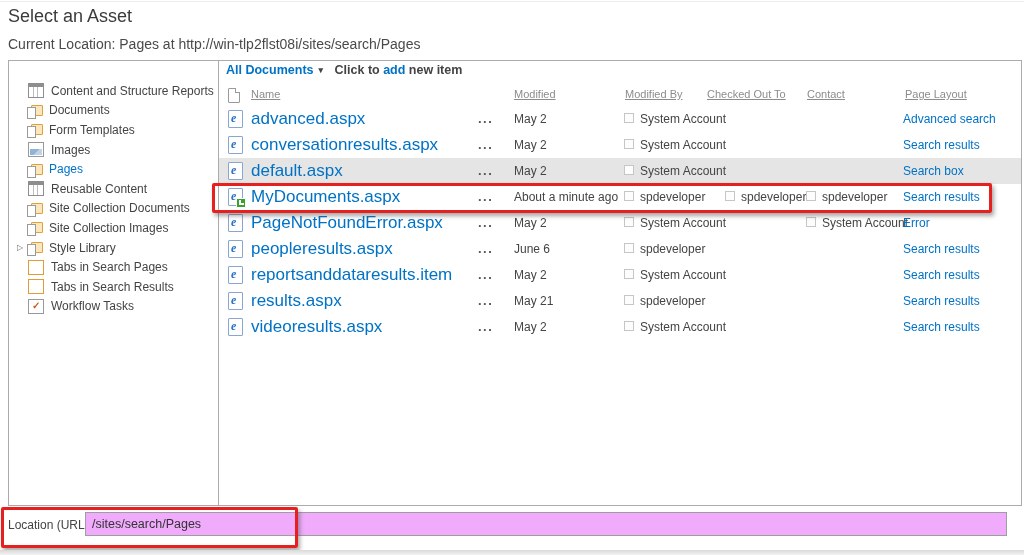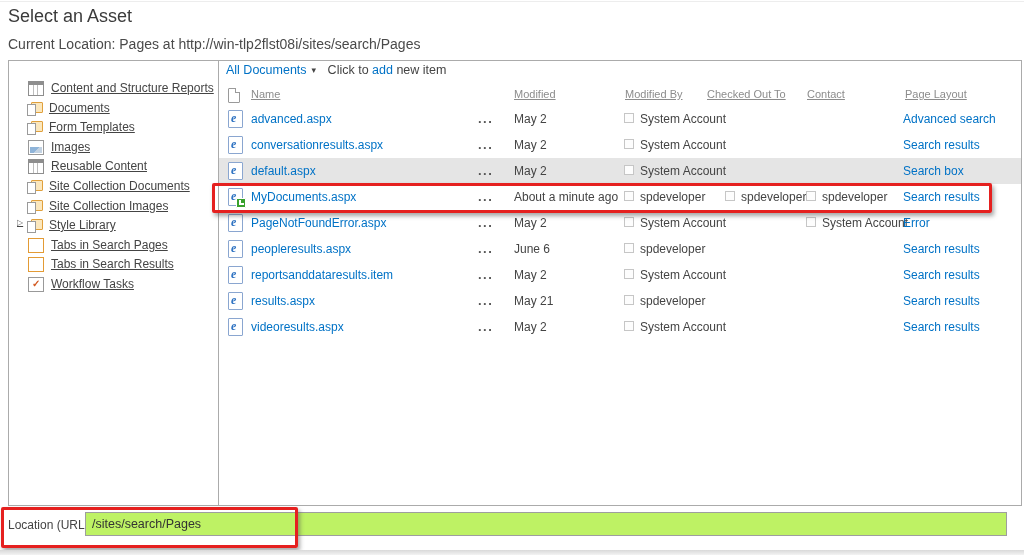--- a/index.html
+++ b/index.html
@@ -13,22 +13,22 @@
 
   .page-title { position:absolute; left:8px; top:6px; font-size:18px; font-weight:400; color:#3b3b3b; }
   .current-location { position:absolute; left:8px; top:36px; font-size:14px; color:#4a4a4a; }
 
   .panel { position:absolute; left:8px; top:60px; width:1012px; height:444px;
            border:1px solid #ababab; background:#fff; }
   .divider { position:absolute; left:218px; top:60px; width:1px; height:446px; background:#ababab; }
 
   
   .sidebar { position:absolute; left:9px; top:81px; width:205px; }
-  .tree-item { display:flex; height:19.6px; font-size:12px;
-               color:#444; cursor:pointer; padding-left:8px; white-space:nowrap;text-decoration:underline; }
+  .tree-item { display:flex; align-items:center; height:19.6px; font-size:12px;
+               color:#444; cursor:pointer; padding-left:8px; white-space:nowrap; }
   .tree-item .lbl { overflow:hidden; }
   .tree-item.selected .lbl { color:#0072c6; }
   .exp { width:11px; flex:none; font-size:8px; color:#6d6d6d; line-height:10px; }
   .ic { width:14px; height:13px; flex:none; margin-right:7px; position:relative; }
 
   .ic.tbl { border:1px solid #8e8e8e; background-color:#fff; background-image:
       linear-gradient(to bottom,#8e8e8e 0,#8e8e8e 3px,rgba(0,0,0,0) 3px),
       linear-gradient(to right,rgba(0,0,0,0) 0 4px,#bdbdbd 4px 5px,rgba(0,0,0,0) 5px 8px,#bdbdbd 8px 9px,rgba(0,0,0,0) 9px); }
   .ic.tbl-o { border:1px solid #e39b35; background-color:#fff; background-image:
       linear-gradient(to bottom,#efa23d 0,#efa23d 3px,rgba(0,0,0,0) 3px),
@@ -40,41 +40,41 @@
       background:#fff; border:1px solid #9a9a9a; }
   .ic.img { border:1px solid #999; background:#fff; }
   .ic.img::after { content:""; position:absolute; left:1px; right:1px; bottom:1px; height:6px;
       background:linear-gradient(135deg,#8fb4d9 0 55%,#c2d2e2 55%); }
   .ic.tasks { border:1px solid #999; background:#fff; }
   .ic.tasks::after { content:"✓"; position:absolute; left:3px; top:0px; font-size:10px;
       font-weight:bold; color:#d2571e; line-height:12px; }
 
   
   .toolbar { position:absolute; left:226px; top:63px; height:18px; font-size:12.5px;
-             color:#444; white-space:nowrap; }
+             color:#444; white-space:nowrap;font-weight:bold; }
   .view-btn { color:#0072c6; cursor:pointer; margin-right:8px; }
   .caret { color:#444; font-size:9px; margin-left:5px; position:relative; top:-1px; }
   .addlink { color:#0072c6; cursor:pointer; text-decoration:none; }
 
   
   .thead { position:absolute; left:219px; top:88px; width:802px; height:18px; }
   .thead span { position:absolute; top:0; font-size:11px; color:#8c8c8c; cursor:pointer; white-space:nowrap;text-decoration:underline; }
   .h-icon { position:absolute; left:9px; top:1px; width:10px; height:13px;
             border:1px solid #9a9a9a; background:#fff; border-radius:1px; cursor:pointer; }
   .h-icon::after { content:""; position:absolute; right:-1px; top:-1px; width:4px; height:4px;
             background:#fff; border-left:1px solid #9a9a9a; border-bottom:1px solid #9a9a9a; }
   .h-name { left:32px; }  .h-mod { left:295px; }  .h-mby { left:406px; }
   .h-cout { left:488px; } .h-con { left:588px; }  .h-lay { left:686px;text-align:center; }
 
   
   .trow { position:absolute; left:219px; width:802px; height:26px; cursor:pointer; }
   .trow.hl { background:#e5e5e5; }
   .cell { position:absolute; top:0; height:26px; line-height:26px; font-size:12px;
           color:#444; white-space:nowrap; }
-  .name { left:32px; color:#0072c6; font-size:12px; text-decoration:none; cursor:pointer; }
+  .name { left:32px; color:#0072c6; font-size:17px; text-decoration:none; cursor:pointer; }
   .dots { left:259px; font-weight:bold; color:#555; letter-spacing:1.5px; font-size:13px; cursor:pointer; }
   .c-mod { left:295px; }
   .c-mby { left:405px; }
   .c-cout { left:506px; }
   .c-con { left:587px; }
   .c-lay { left:684px; color:#0072c6; cursor:pointer; text-decoration:none; }
   .presence { display:inline-block; width:8px; height:8px; border:1px solid #c6c6c6;
               background:#fdfdfd; margin-right:6px; position:relative; top:0px; }
 
   .ficon { position:absolute; left:9px; top:4px; width:13px; height:16px;
@@ -82,21 +82,21 @@
   .ficon::after { content:"e"; position:absolute; left:2px; top:0px;
            font:italic bold 12px "Liberation Serif", serif; color:#2f73c2; }
   .badge { position:absolute; right:-4px; bottom:-3px; width:8px; height:8px;
            background:#39a12e; border:1px solid #fff; border-radius:1px; }
   .badge::after { content:""; position:absolute; left:2px; top:1px; width:3px; height:3px;
            border-left:2px solid #fff; border-bottom:2px solid #fff; }
 
   
   .loc-label { position:absolute; left:8px; top:518px; font-size:12px; color:#444; }
   .loc-input { position:absolute; left:85px; top:512px; width:922px; height:24px;
-               box-sizing:border-box; border:1px solid #9e9e9e; background:#bef264;
+               box-sizing:border-box; border:1px solid #9e9e9e; background:#f0abfc;
                font:12.5px "Liberation Sans", sans-serif; color:#333; padding:0 6px; }
 
   
   .red-box { position:absolute; box-sizing:border-box; border:3px solid #e5201f;
              border-radius:2px; box-shadow:2px 3px 4px rgba(80,80,80,.5); pointer-events:none; }
   #row-annotation { left:212px; top:183px; width:780px; height:30px; }
   #loc-annotation { left:1px; top:507px; width:297px; height:41px; }
 </style>
 </head>
 <body>
@@ -123,20 +123,25 @@
     </div>
     <div class="tree-item">
       <span class="exp"></span>
       <span class="ic folder"></span>
       <span class="lbl">Form Templates</span>
     </div>
     <div class="tree-item">
       <span class="exp"></span>
       <span class="ic img"></span>
       <span class="lbl">Images</span>
+    </div>
+    <div class="tree-item selected">
+      <span class="exp"></span>
+      <span class="ic folder"></span>
+      <span class="lbl">Pages</span>
     </div>
     <div class="tree-item">
       <span class="exp"></span>
       <span class="ic tbl"></span>
       <span class="lbl">Reusable Content</span>
     </div>
     <div class="tree-item">
       <span class="exp"></span>
       <span class="ic folder"></span>
       <span class="lbl">Site Collection Documents</span>

